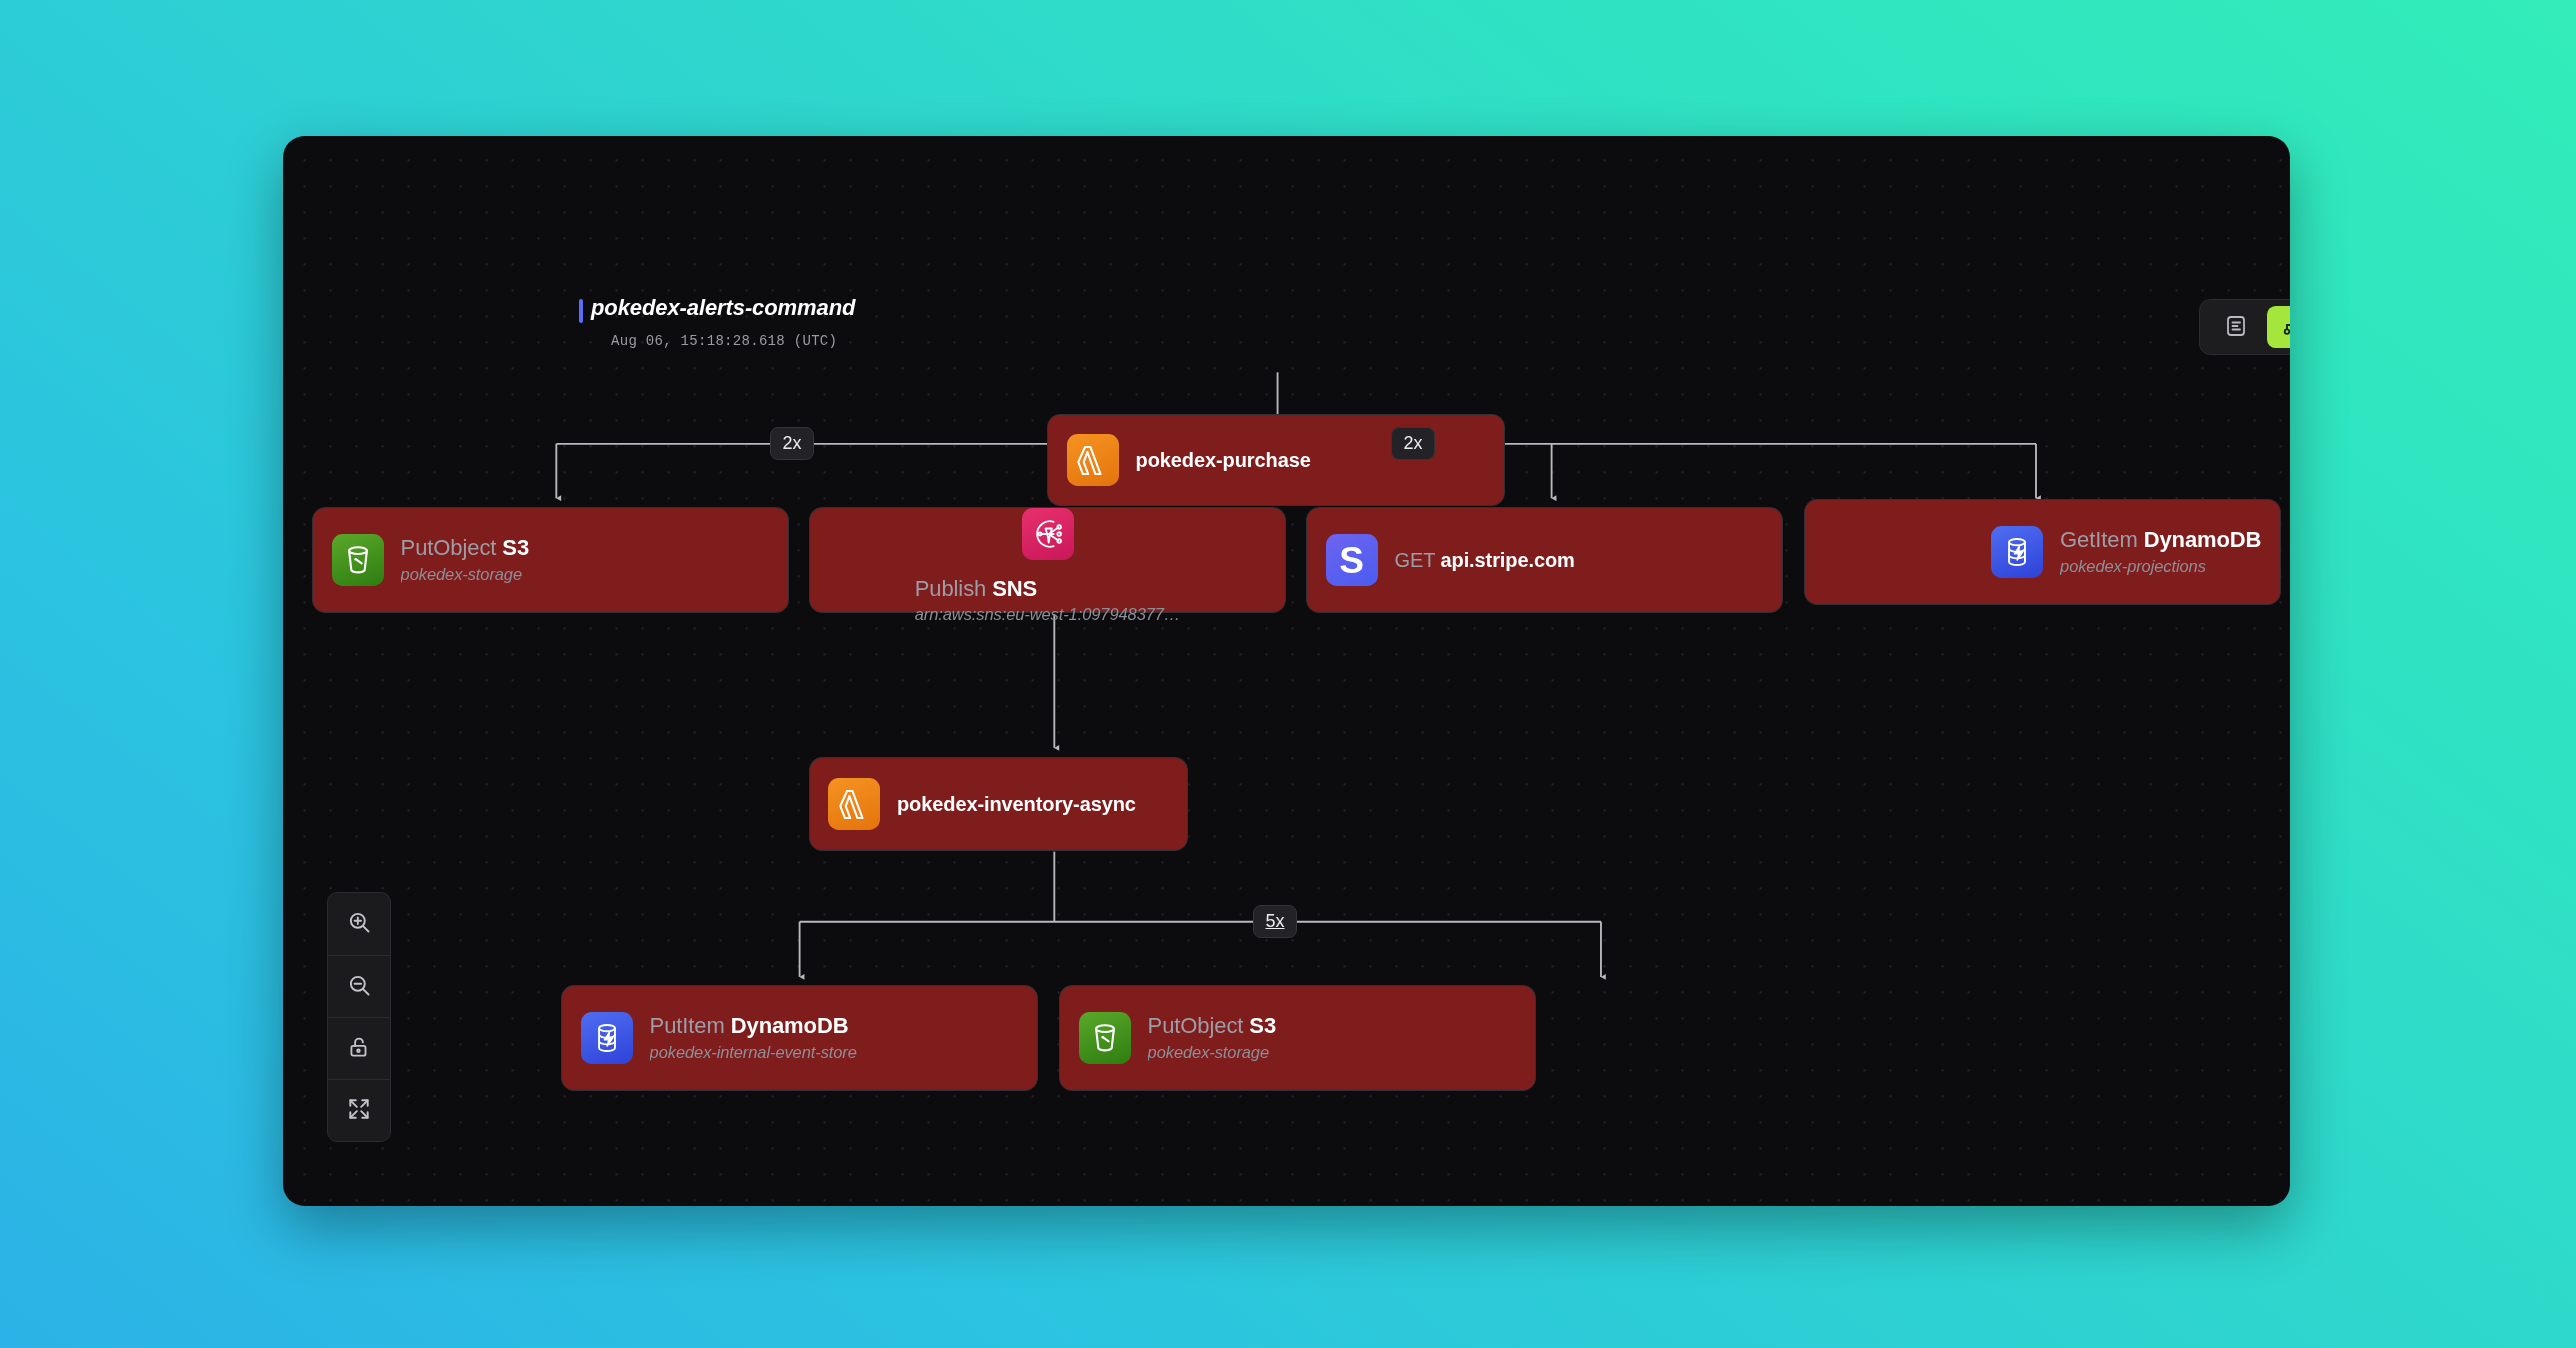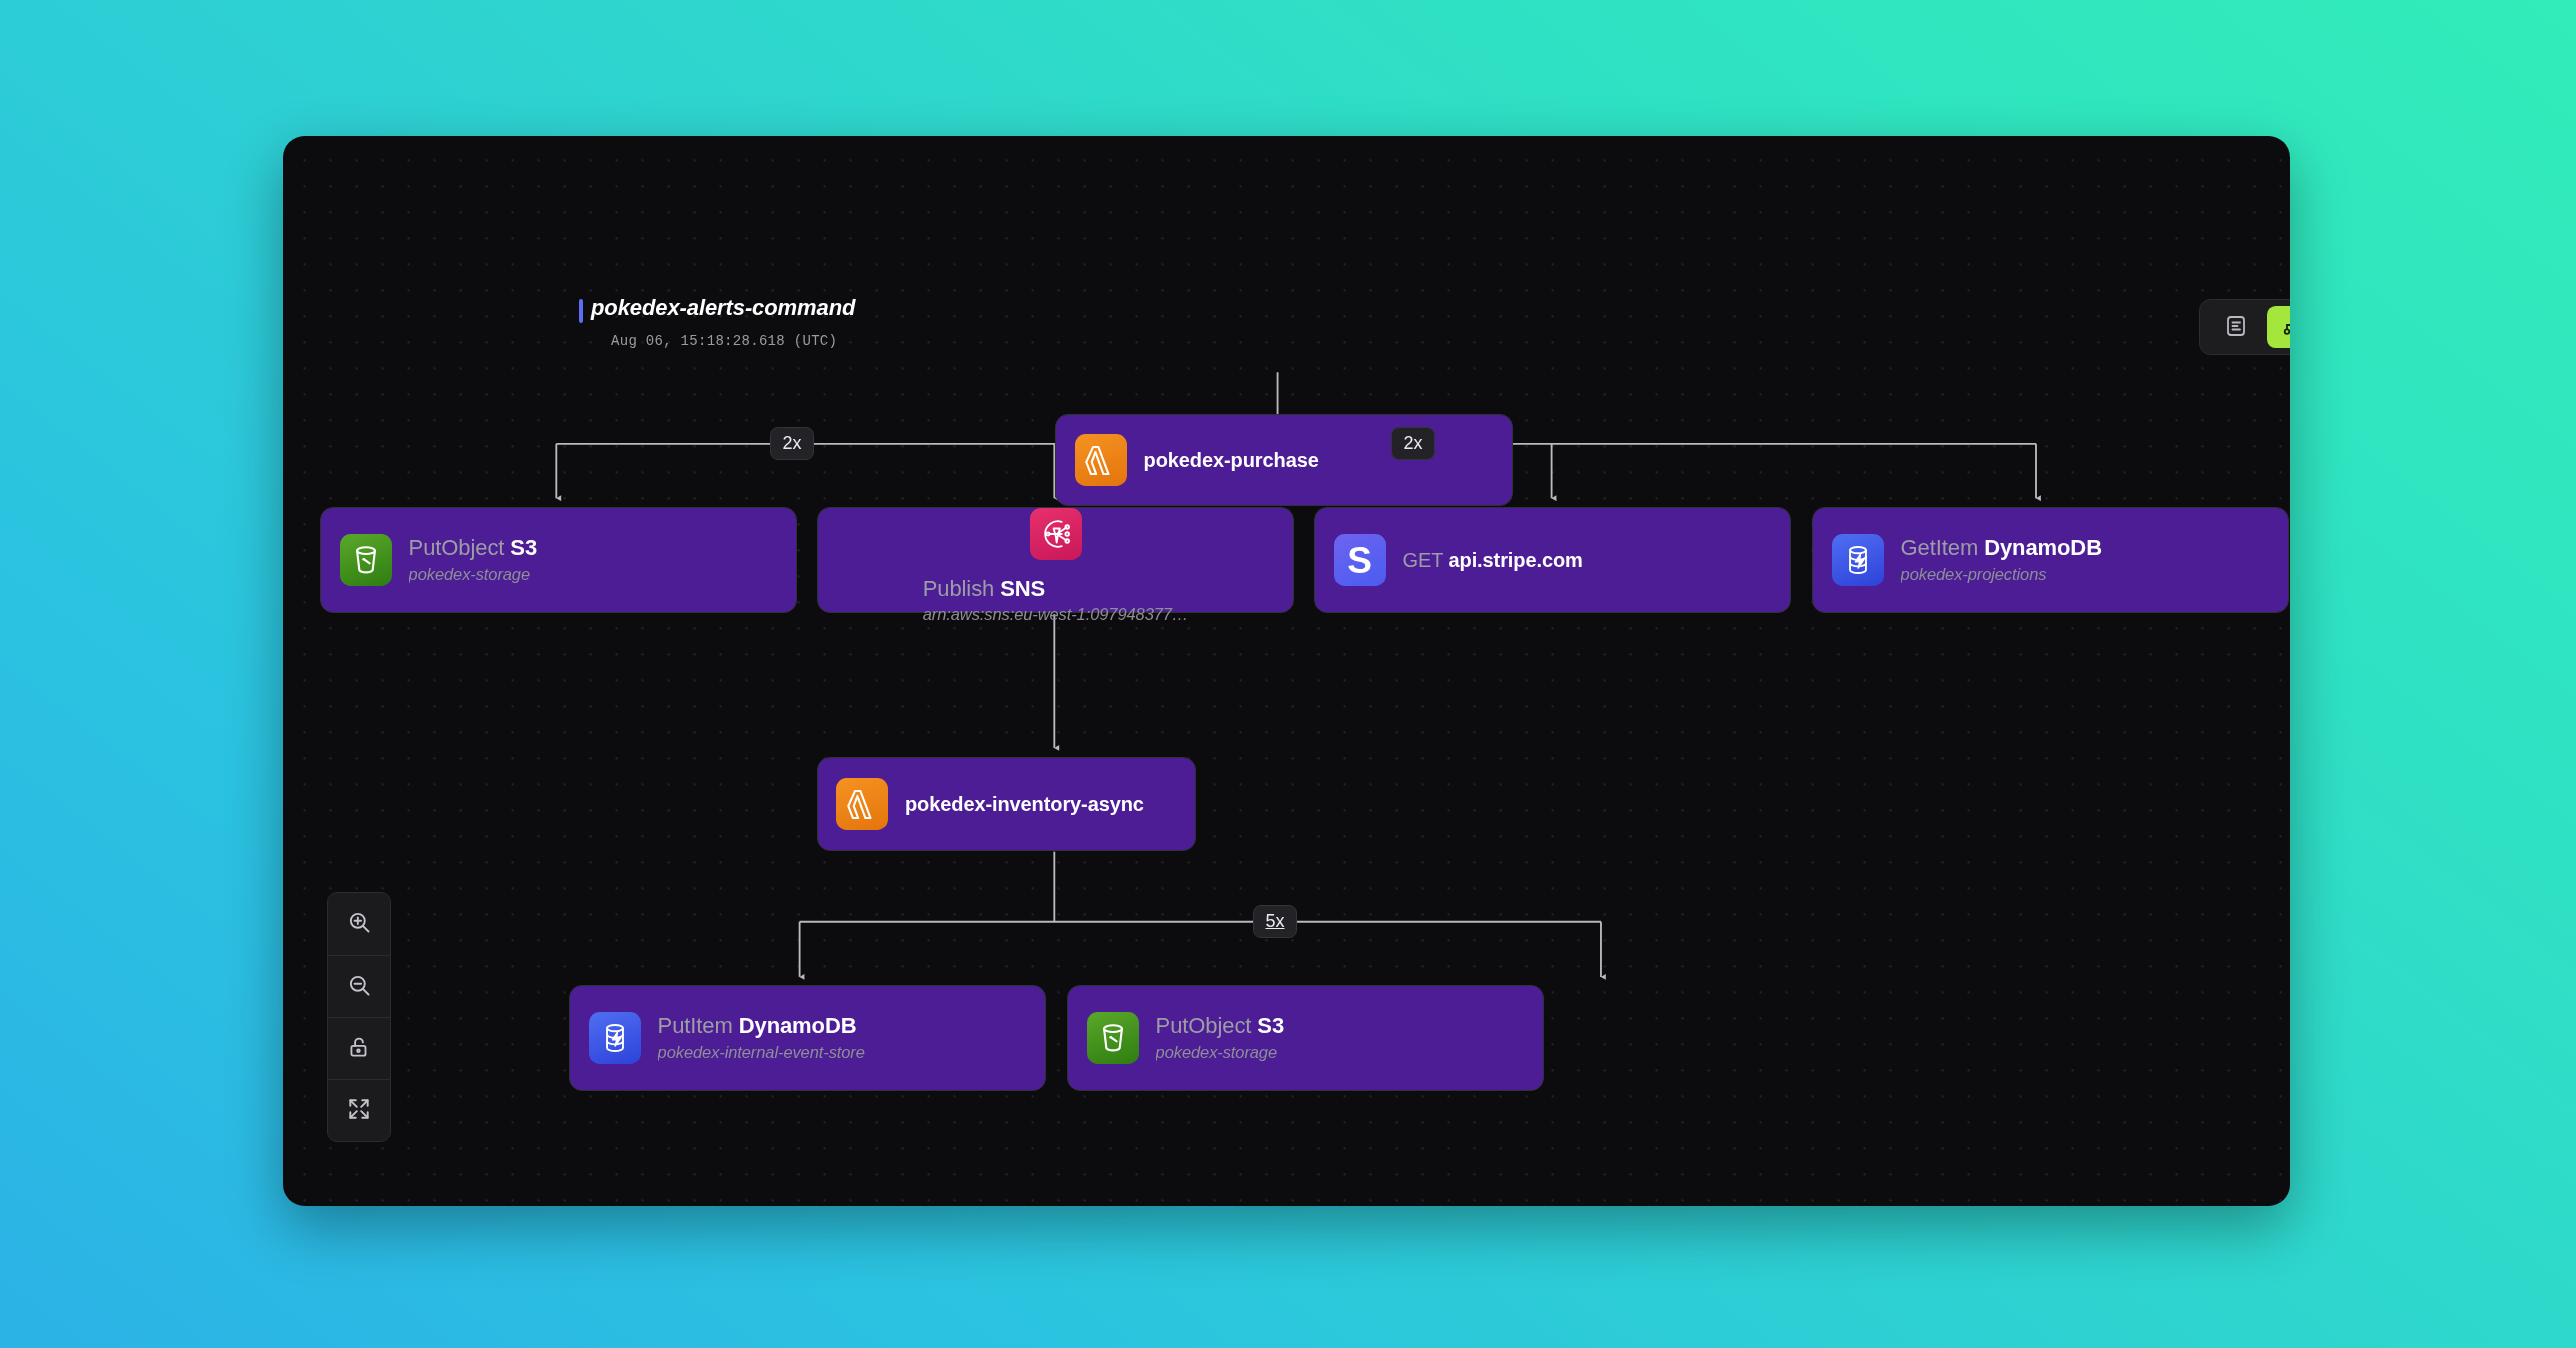--- a/index.html
+++ b/index.html
@@ -47,23 +47,23 @@
     align-items:center; justify-content:center; cursor:pointer;
   }
   .tg-btn.inactive{ background:transparent; }
   .tg-btn.active{ background:#a5e63c; }
 
   
   #graph{ position:absolute; inset:0; }
   #edges{ position:absolute; left:0; top:0; width:2007px; height:1070px; }
 
   .node{
-    position:absolute; background:#4c1d95; border:0.7px solid #303036;
+    position:absolute; background:#7f1d1d; border:0.7px solid #303036;
     border-radius:13px; display:flex; align-items:center; padding:0 18.6px;
-    gap:17px; cursor:pointer;margin-left:8px;
+    gap:17px; cursor:pointer;
   }
   .node .ico{ width:52px; height:52px; border-radius:10.7px; flex:0 0 auto;
     display:flex; align-items:center; justify-content:center; }
   .node .txt{ display:flex; flex-direction:column; gap:5px; min-width:0; }
   .ln1{ font-size:22px; line-height:1.05; white-space:nowrap; letter-spacing:-0.1px; }
   .ln1 .op{ color:#9d9da6; font-weight:400; }
   .ln1 .svc{ color:#ffffff; font-weight:700; }
   .ln2{ font-size:16.5px; color:#8e8e97; white-space:nowrap; overflow:hidden;
         text-overflow:ellipsis; letter-spacing:-0.1px;font-style:italic; }
   .single .ln1{ font-size:20px; }
@@ -220,21 +220,21 @@
       <div class="ico ico-stripe">
         <span style="font-size:37px;font-weight:700;color:#fff;line-height:1;font-family:'Liberation Sans',sans-serif;">S</span>
       </div>
       <div class="txt">
         <div class="ln1">
           <span class="op">GET</span> <span class="svc">api.stripe.com</span>
         </div>
       </div>
     </div>
 
-    <div class="node" style="left:1521px; top:371px; width:477px; height:106px;">
+    <div class="node" style="left:1521px; top:363px; width:477px; height:106px;justify-content:flex-end;">
       <div class="ico ico-ddb">
         <svg width="34" height="34" viewBox="0 0 24 24" fill="none" stroke="#fff" stroke-width="1.35" stroke-linecap="round" stroke-linejoin="round">
           <ellipse cx="12" cy="5" rx="5.6" ry="2.2"></ellipse>
           <path d="M6.4,5 v14 a5.6,2.2 0 0 0 11.2,0 V5"></path>
           <path d="M6.4,9.6 a5.6,2.2 0 0 0 11.2,0"></path>
           <path d="M6.4,14.3 a5.6,2.2 0 0 0 11.2,0"></path>
           <path d="M13.8,7.6 L10.2,13.3 h3 l-1.1,4.4 l4.1,-6 h-3 z" fill="#fff" stroke="#fff" stroke-width="1"></path>
         </svg>
       </div>
       <div class="txt" style="max-width:358px;">

